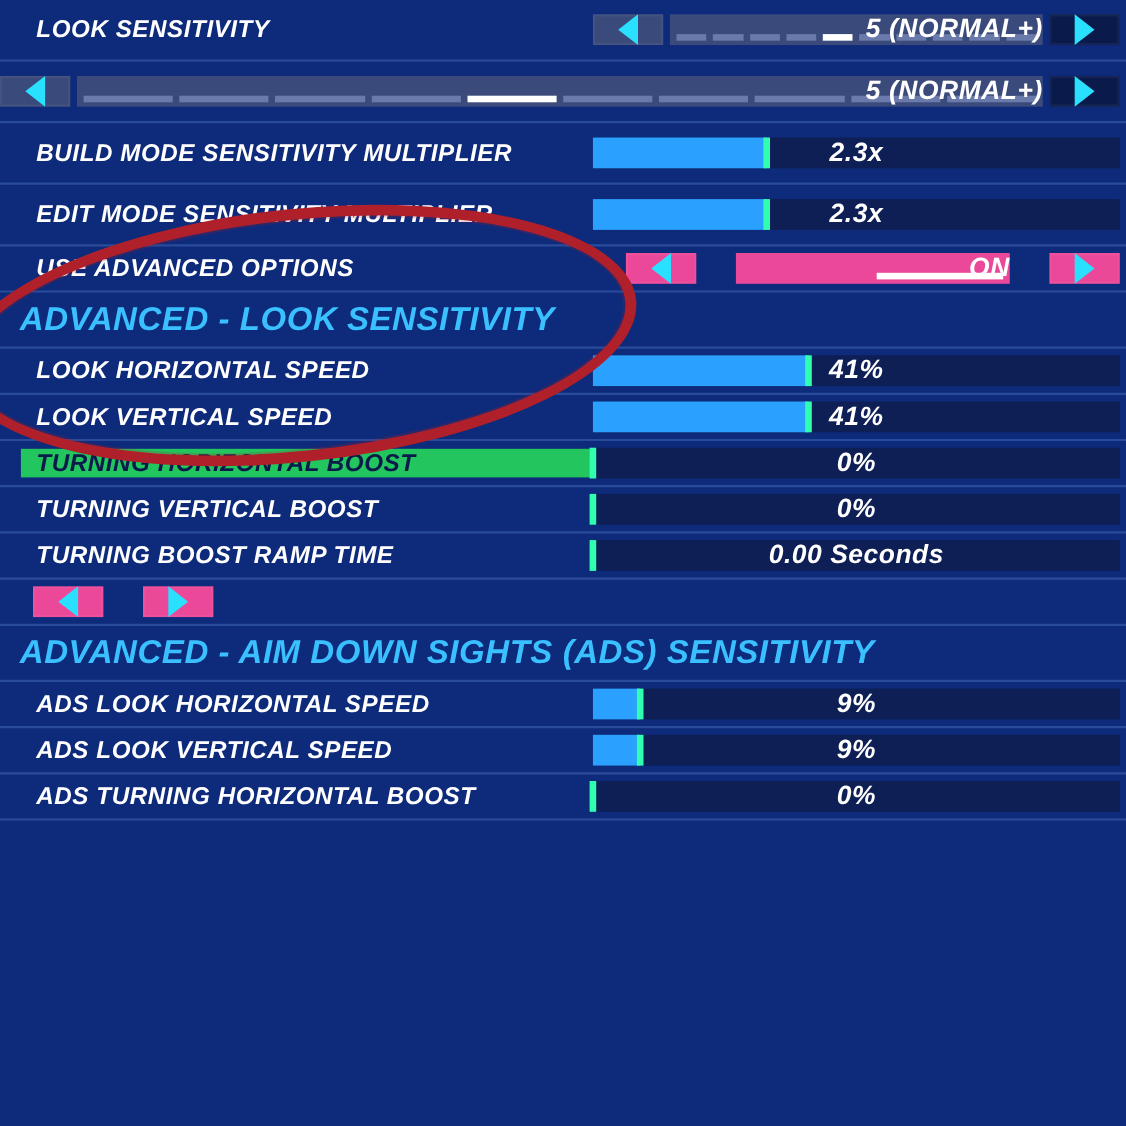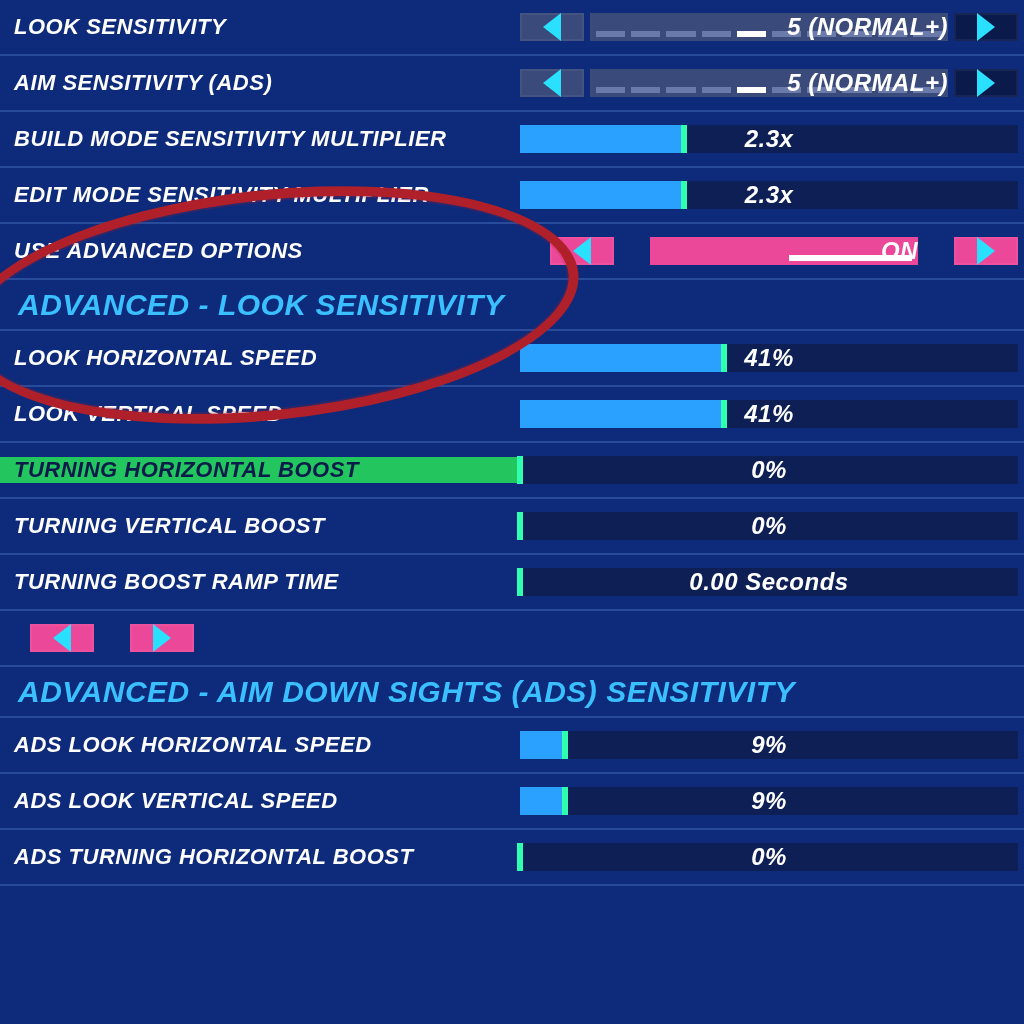--- a/index.html
+++ b/index.html
@@ -21,20 +21,21 @@
     border-bottom: 2px solid rgba(120,180,255,.25);
   }
   .row .label-cell {
     flex: 0 0 520px;
     padding: 0 14px;
     display: flex;
     align-items: center;
     text-transform: uppercase;
     font-size: 22px;
     font-weight: 900;
+    margin-left: 19px;
   }
   .row .value-cell {
     flex: 1 1 auto;
     position: relative;
     display: flex;
     align-items: stretch;
     gap: 6px;
     padding-right: 6px;
   }
 
@@ -143,21 +144,21 @@
     border-radius: 50%;
     transform: rotate(-6deg);
     pointer-events: none;
     z-index: 10;
     box-shadow: 0 0 0 2px rgba(176,32,42,.2) inset;
   }
   .wrap { position: relative; width: 1024px; height: 1024px; }
 
   
   .row.h56 { height: 56px; }
-  .row.h60 { height: 56px; }
+  .row.h60 { height: 42px; }
 </style>
 </head>
 <body>
 
 <div class="wrap">
 
   <div class="row h56">
     <div class="label-cell">LOOK SENSITIVITY</div>
     <div class="value-cell">
       <div class="stepper-box">
@@ -178,21 +179,20 @@
             <span></span>
           </div>
       </div>
       <div class="stepper-box right-dark">
           <div class="chev right"></div>
         </div>
     </div>
   </div>
 
   <div class="row h56">
-    <div class="label-cell">AIM SENSITIVITY (ADS)</div>
     <div class="value-cell">
       <div class="stepper-box">
           <div class="chev left"></div>
         </div>
       <div class="stepper-track">
         <span class="slider-value">5 (NORMAL+)</span>
         <div class="stepper-ticks">
             <span></span>
             <span></span>
             <span></span>

